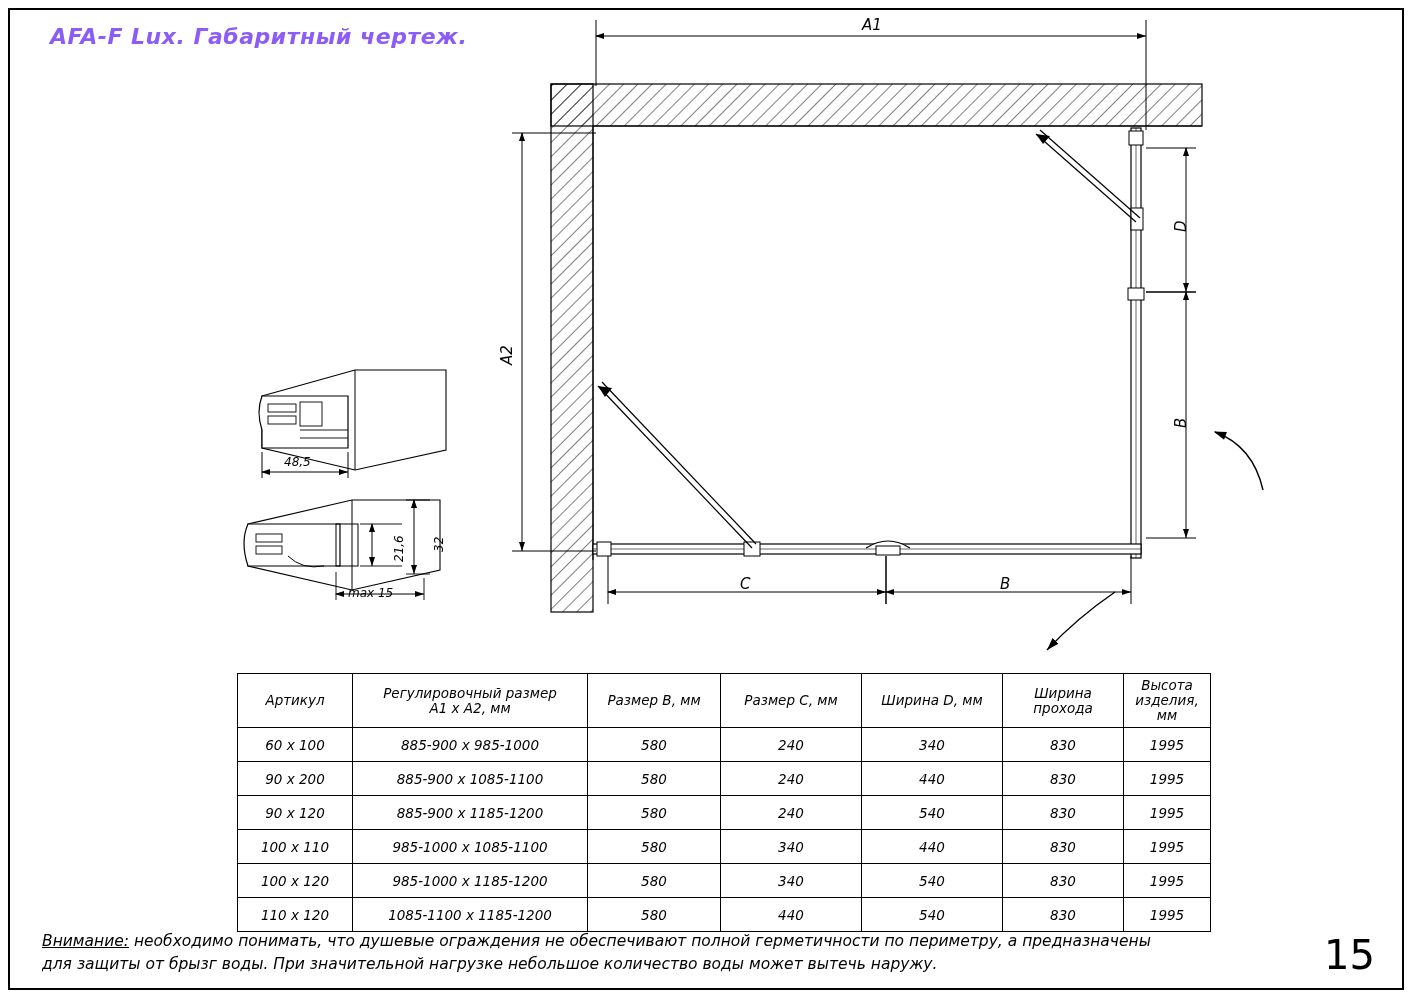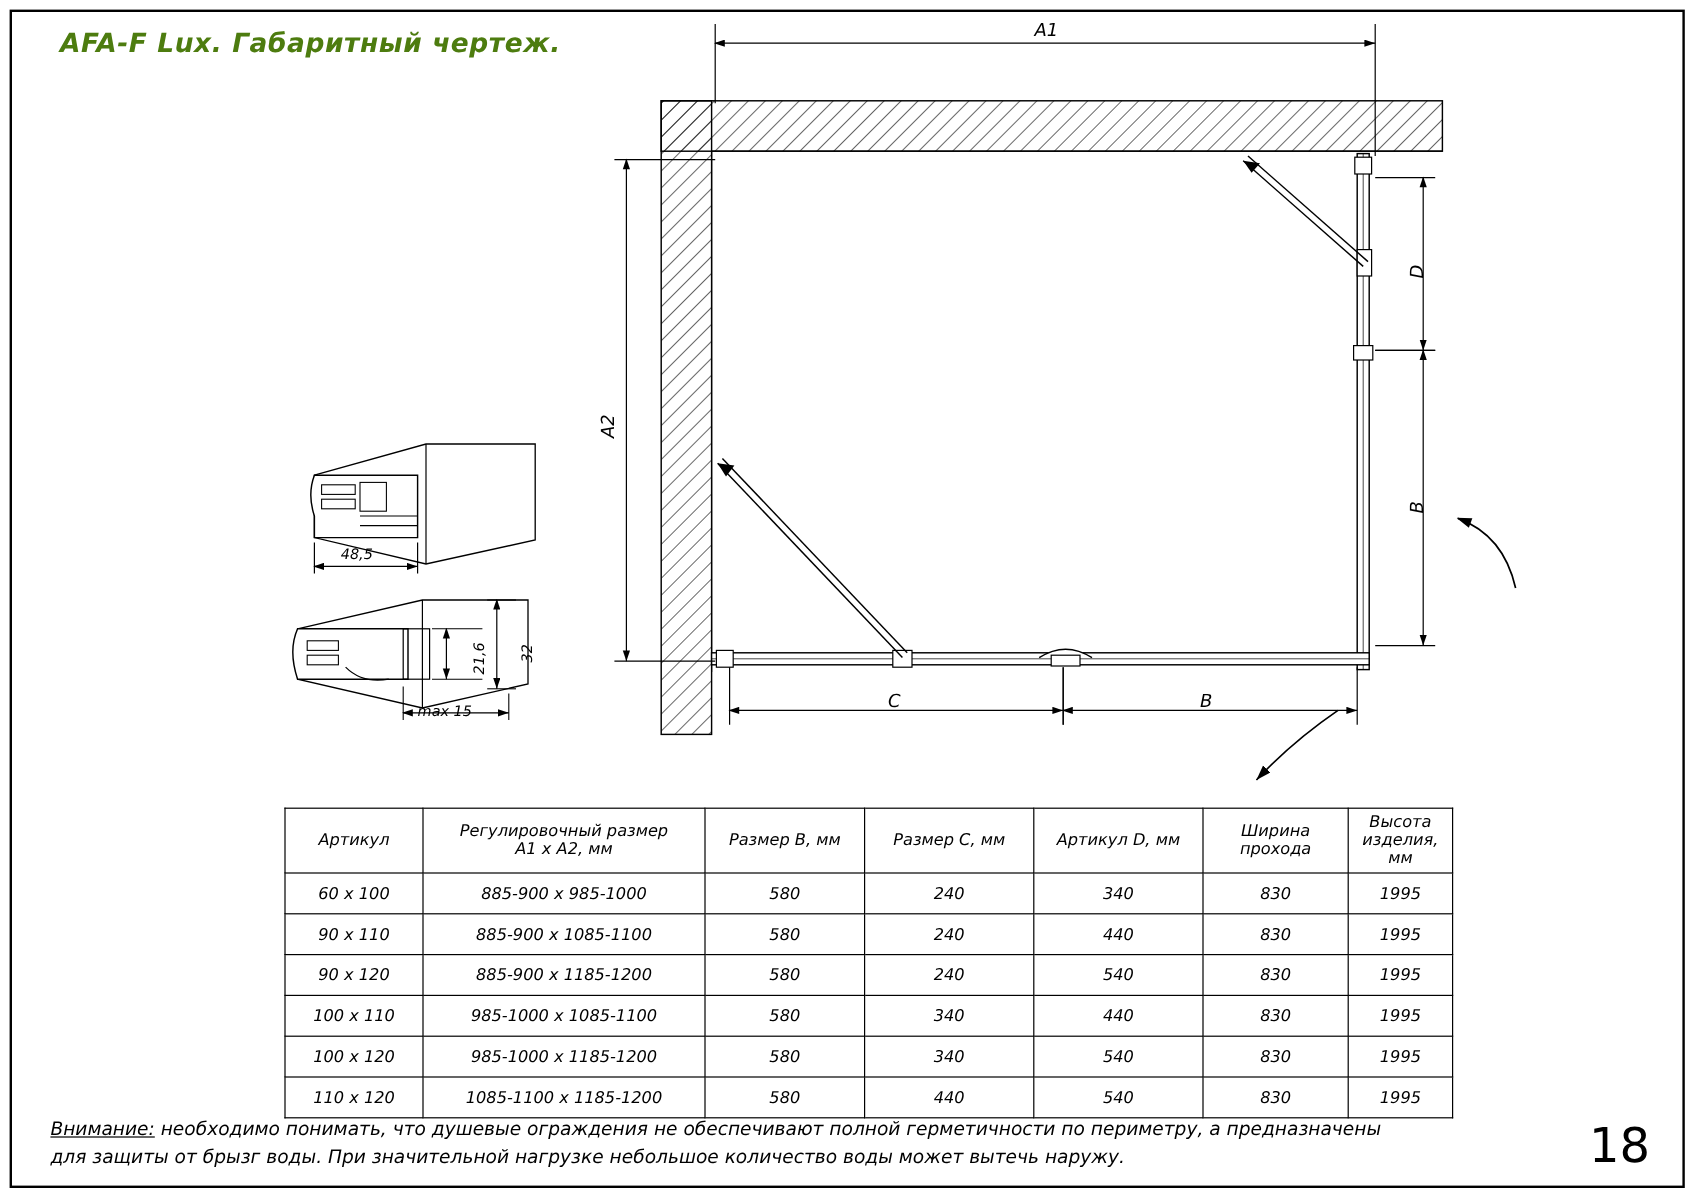--- a/index.html
+++ b/index.html
@@ -1,19 +1,19 @@
 <!DOCTYPE html>
 <html><head>
 <meta charset="utf-8">
 <style>
   html,body{margin:0;padding:0;background:#fff;}
   body{font-family:"Liberation Sans", sans-serif;}
   #page{position:relative;width:1415px;height:1000px;background:#ffffff;overflow:hidden;}
   #frame{position:absolute;left:8px;top:8px;width:1396px;height:982px;border:2px solid #000;box-sizing:border-box;}
-  .title{position:absolute;left:50px;top:24px;font-family:"DejaVu Sans", sans-serif;font-style:italic;font-weight:bold;font-size:22px;color:#4d7c0f;letter-spacing:.5px;white-space:nowrap;}
+  .title{position:absolute;left:50px;top:24px;font-family:"DejaVu Sans", sans-serif;font-style:italic;font-weight:bold;font-size:22px;color:#8b5cf6;letter-spacing:.5px;white-space:nowrap;}
   .note-small{position:absolute;font-family:"DejaVu Sans", sans-serif;font-style:italic;font-size:10px;line-height:12px;text-align:center;color:#000;}
   .dimtxt{position:absolute;font-family:"DejaVu Sans", sans-serif;font-style:italic;font-size:15px;color:#000;}
   .dimtxt.small{font-size:12px;text-align:right;}
   .vtxt{position:absolute;font-family:"DejaVu Sans", sans-serif;font-style:italic;font-size:15px;color:#000;transform:rotate(-90deg);transform-origin:left top;white-space:nowrap;}
   svg{position:absolute;left:0;top:0;overflow:visible;}
   table.spec{position:absolute;left:237px;top:673px;border-collapse:collapse;font-family:"DejaVu Sans", sans-serif;font-style:italic;font-size:13.5px;color:#000;}
   table.spec th, table.spec td{border:1px solid #000;text-align:center;padding:4px 6px;font-weight:normal;}
   table.spec th{font-size:13.5px;line-height:15px;}
   table.spec td{height:25px;}
   .col0{width:102px;} .col1{width:222px;margin-left:44px;} .col2{width:120px;} .col3{width:128px;} .col4{width:128px;} .col5{width:108px;} .col6{width:74px;margin-top:40px;}
@@ -174,21 +174,21 @@
   <table class="spec">
     <thead>
       <tr>
         <th class="col0">Артикул</th>
         <th class="col1">
           <div>Регулировочный размер</div>
           <div>A1 x A2, мм</div>
         </th>
         <th class="col2">Размер B, мм</th>
         <th class="col3">Размер C, мм</th>
-        <th class="col4">Артикул D, мм</th>
+        <th class="col4">Ширина D, мм</th>
         <th class="col5">
           <div>Ширина</div>
           <div>прохода</div>
         </th>
         <th class="col6">
           <div>Высота</div>
           <div>изделия,</div>
           <div>мм</div>
         </th>
       </tr>
@@ -197,21 +197,21 @@
       <tr>
         <td>60 x 100</td>
         <td>885-900 x 985-1000</td>
         <td>580</td>
         <td>240</td>
         <td>340</td>
         <td>830</td>
         <td>1995</td>
       </tr>
       <tr>
-        <td>90 x 110</td>
+        <td>90 x 200</td>
         <td>885-900 x 1085-1100</td>
         <td>580</td>
         <td>240</td>
         <td>440</td>
         <td>830</td>
         <td>1995</td>
       </tr>
       <tr>
         <td>90 x 120</td>
         <td>885-900 x 1185-1200</td>
@@ -248,14 +248,14 @@
         <td>830</td>
         <td>1995</td>
       </tr>
     </tbody>
   </table>
 
   <div class="warn">
     <span class="u">Внимание:</span><span> необходимо понимать, что душевые ограждения не обеспечивают полной герметичности по периметру, а предназначены для защиты от брызг воды. При значительной нагрузке небольшое количество воды может вытечь наружу.</span>
   </div>
 
-  <div class="pageno">18</div>
+  <div class="pageno">15</div>
 </div>
 
 </body></html>

